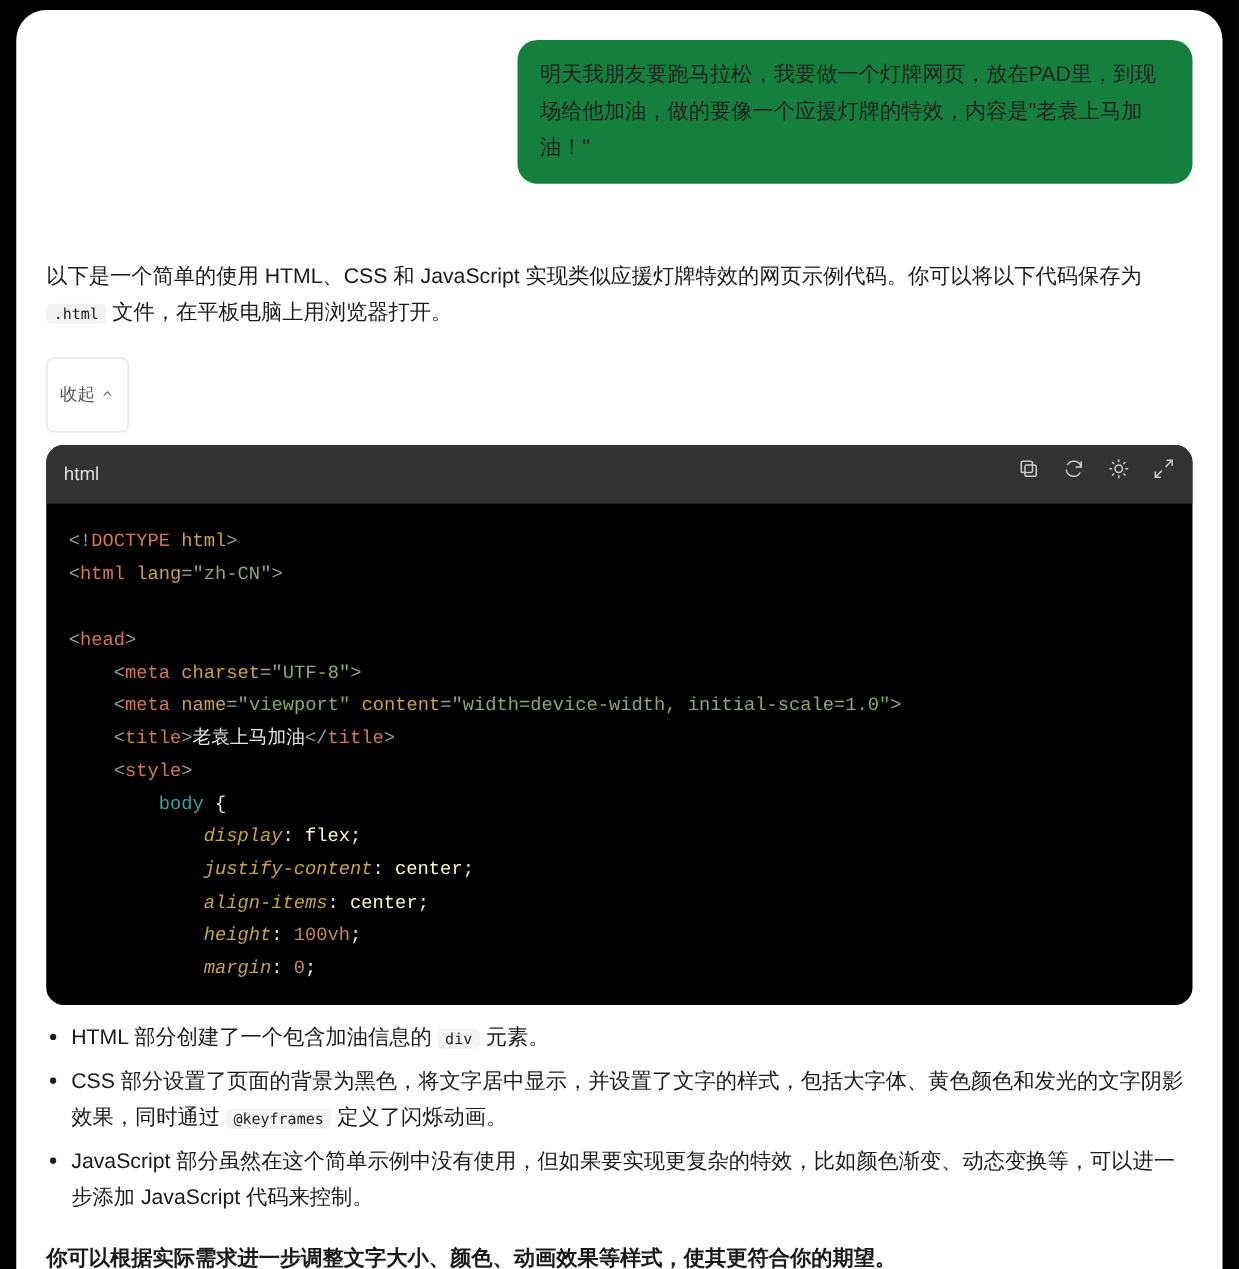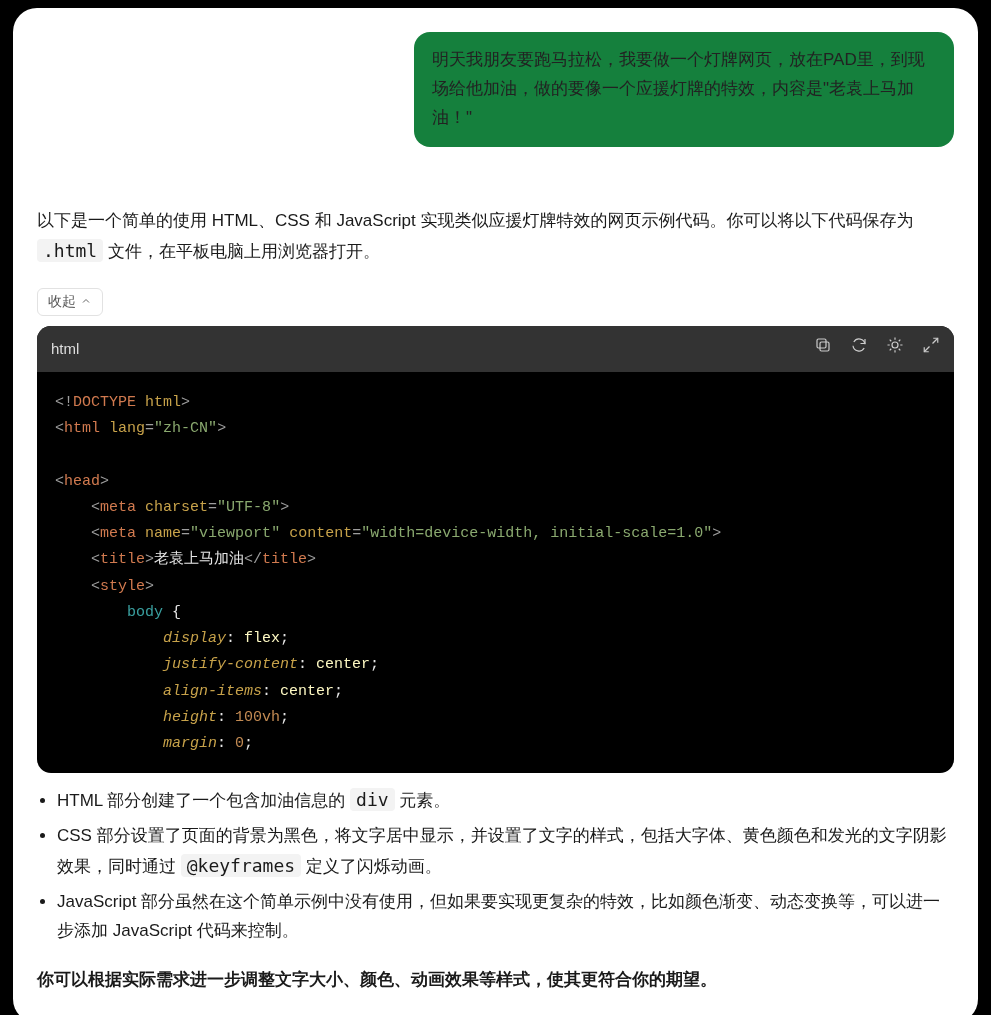--- a/index.html
+++ b/index.html
@@ -28,30 +28,30 @@
     color:#222;
     font-size:17px;
     line-height:1.7;
   }
   .intro-p { margin:0 0 10px 0; }
   code.inline {
     background:#f3f3f3;
     padding:1px 6px;
     border-radius:4px;
     font-family: Menlo, Consolas, monospace;
-    font-size:18px;
+    font-size:12px;
   }
   .collapse-btn {
     display:inline-flex;
     align-items:center;
     gap:4px;
     background:#fff;
     border:1px solid #e2e2e2;
     border-radius:6px;
-    padding:4px 10px;
+    padding:20px 10px;
     font-size:14px;
     color:#555;
     cursor:pointer;
     margin:12px 0 10px 0;
   }
   .codeblock {
     width:100%;
     border-radius:14px;
     overflow:hidden;
     background:#000;

